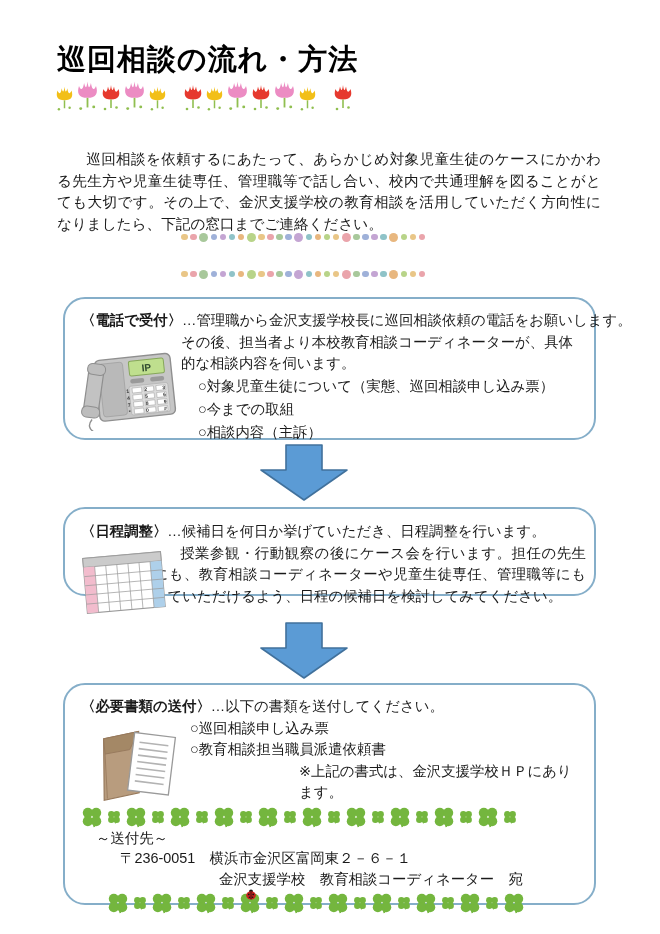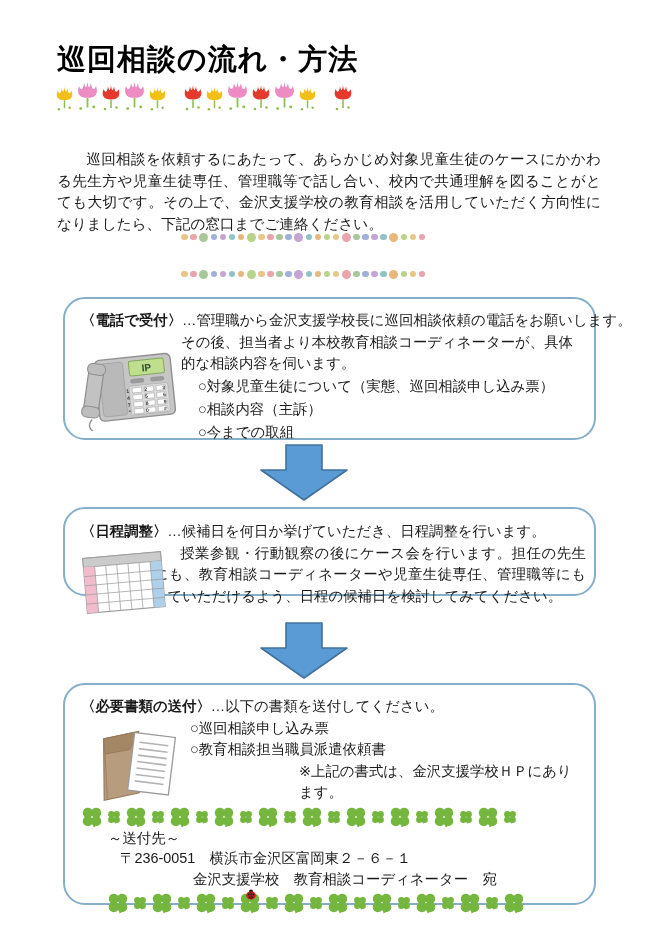--- a/index.html
+++ b/index.html
@@ -32,23 +32,23 @@
 
   .head-row{white-space:nowrap;}
   .step-heading{font-weight:bold;}
   .b1-body{margin-left:100px;width:396px;}
   .b1-bullets{margin-left:117px;line-height:23px;}
   .b2-body{margin-left:43px;width:462px;text-indent:3.9em;text-align:justify;}
   .b3-bullets{margin-left:109px;line-height:21.5px;}
   .b3-note{margin-left:218px;line-height:21.5px;}
   .clover-row{position:relative;display:flex;align-items:center;gap:4px;height:23px;margin-top:2px;}
   .clover-row-2{margin-left:26px;margin-top:1px;}
-  .mailing-label{margin-left:27px;line-height:19px;}
+  .mailing-label{margin-left:15px;line-height:19px;}
   .addr1{margin-left:39px;line-height:21.5px;}
-  .addr2{margin-left:112px;line-height:21.5px;}
+  .addr2{margin-left:79px;line-height:21.5px;text-align:center;}
 
   .phone-icon{position:absolute;left:16px;top:46px;}
   .calendar-icon{position:absolute;left:12px;top:38px;}
   .envelope-icon{position:absolute;left:20px;top:34px;}
 
   .arrow{position:absolute;left:260px;}
   .arrow1{top:444px;}
   .arrow2{top:622px;}
 
   .ladybug{position:absolute;top:-3px;}
@@ -194,22 +194,22 @@
       <span class="dot" style="width: 6.5px; height: 6.5px; background: rgb(184, 212, 137);"></span>
       <span class="dot" style="width: 6.5px; height: 6.5px; background: rgb(233, 198, 135);"></span>
       <span class="dot" style="width: 6.5px; height: 6.5px; background: rgb(234, 164, 171);"></span>
     </div>
 
   <section class="step-box box1">
     <div class="head-row"><span class="step-heading">〈電話で受付〉</span><span class="step-lead">…管理職から金沢支援学校長に巡回相談依頼の電話をお願いします。</span></div>
     <div class="b1-body">その後、担当者より本校教育相談コーディネーターが、具体的な相談内容を伺います。</div>
     <div class="b1-bullets">
       <div>○対象児童生徒について（実態、巡回相談申し込み票）</div>
+      <div>○今までの取組</div>
       <div>○相談内容（主訴）</div>
-      <div>○今までの取組</div>
     </div>
     <svg class="phone-icon" width="104" height="86" viewBox="0 0 104 86">
       <g transform="rotate(-6 52 43)">
         <rect x="16" y="12" width="76" height="61" rx="5" fill="#c6c6c6" stroke="#8f8f8f" stroke-width="1.4"></rect>
         <rect x="20" y="16" width="24" height="53" rx="3" fill="#b9b9b9" stroke="#9d9d9d" stroke-width="0.7"></rect>
         <g transform="rotate(14 14 42)">
           <rect x="5" y="16" width="15" height="52" rx="7.5" fill="#c2c2c2" stroke="#8f8f8f" stroke-width="1.2"></rect>
           <rect x="3.5" y="15" width="18" height="11" rx="5" fill="#bdbdbd" stroke="#8f8f8f" stroke-width="1"></rect>
           <rect x="3.5" y="58" width="18" height="11" rx="5" fill="#bdbdbd" stroke="#8f8f8f" stroke-width="1"></rect>
         </g>

